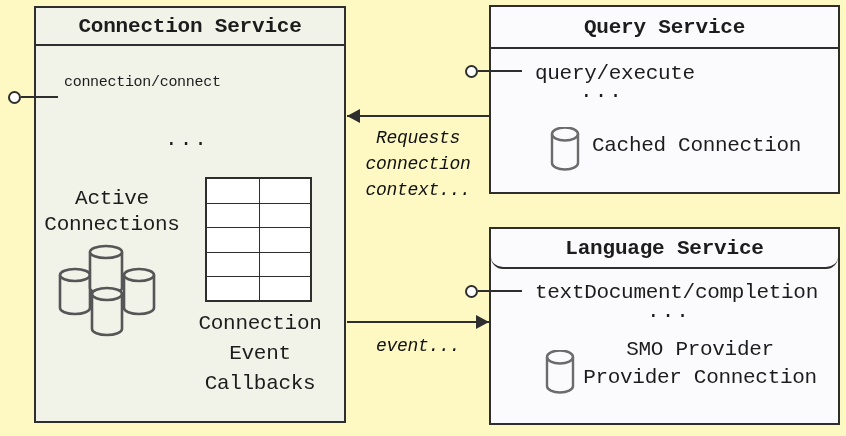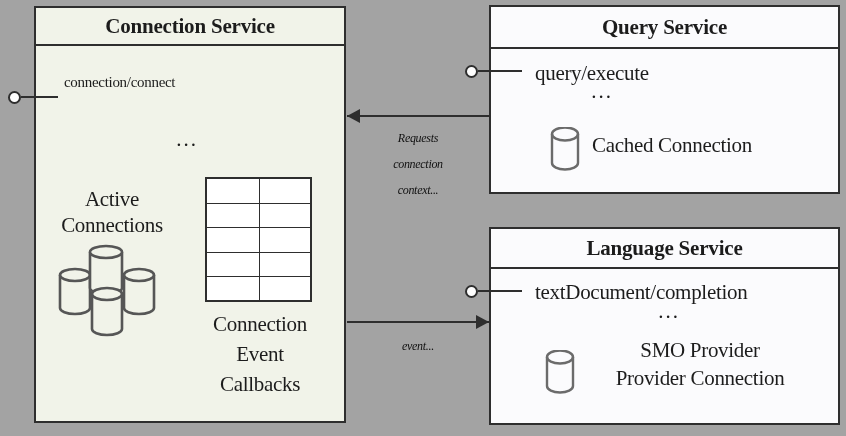--- a/index.html
+++ b/index.html
@@ -5,22 +5,22 @@
   :root{
     --connection-fill:#f1f3e9;
     --service-fill:#fbfbfd;
     --border:#2e2e2e;
     --text:#1c1c1c;
     --cluster-stroke:#565656;
     --cylinder-stroke:#6b6b6b;
   }
   html,body{margin:0;padding:0;background:#ffffff;}
   .canvas{
-    position:relative;width:846px;height:436px;background:#a3a3a3;overflow:hidden;
-    font-family:Liberation Serif, serif;color:var(--text);
+    position:relative;width:846px;height:436px;background:#fef9c3;overflow:hidden;
+    font-family:Liberation Mono, monospace;color:var(--text);
   }
   .box{position:absolute;border:2px solid var(--border);box-sizing:border-box;}
   .box.green{background:var(--connection-fill);}
   .box.white{background:var(--service-fill);}
   .box header{
     box-sizing:border-box;width:100%;border-bottom:2px solid var(--border);
     display:flex;align-items:center;justify-content:center;
     font-weight:bold;font-size:21px;letter-spacing:-0.2px;
   }
   .abs{position:absolute;}
@@ -47,21 +47,21 @@
     position:absolute;width:0;height:0;z-index:4;
     border-top:7px solid transparent;border-bottom:7px solid transparent;
     border-right:13px solid var(--border);
   }
   .arrow-head-right{
     position:absolute;width:0;height:0;z-index:4;
     border-top:7px solid transparent;border-bottom:7px solid transparent;
     border-left:13px solid var(--border);
   }
   .arrow-label{
-    position:absolute;text-align:center;font-style:italic;font-size:12px;
+    position:absolute;text-align:center;font-style:italic;font-size:18px;
     letter-spacing:-0.3px;color:#111;z-index:6;
   }
 </style>
 </head>
 <body>
 
 <div class="canvas">
 
   <section class="box green" style="left:34px;top:6px;width:312px;height:417px;">
     <header style="height:38px;">Connection Service</header>
@@ -118,21 +118,21 @@
     <svg class="abs" style="left:59px;top:120px;" width="30" height="44" viewBox="0 0 30 44">
       <g stroke="var(--cylinder-stroke)" stroke-width="2.4" fill="none" stroke-linejoin="round">
         <path d="M2 7 L2 36 A13 6.5 0 0 0 28 36 L28 7"></path>
         <ellipse cx="15" cy="7" rx="13" ry="6.5"></ellipse>
       </g>
     </svg>
     <div class="abs single" style="left:101px;top:128px;">Cached Connection</div>
   </section>
 
   <section class="box white" style="left:489px;top:227px;width:351px;height:198px;">
-    <header style="height:40px;">Language Service</header>
+    <header style="height:40px;border-radius:12px;">Language Service</header>
 
     <div class="abs single" style="left:44px;top:53px;">textDocument/completion</div>
     <div class="abs dots" style="left:178px;top:72px;transform:translateX(-50%);">...</div>
 
     <svg class="abs" style="left:54px;top:121px;" width="30" height="44" viewBox="0 0 30 44">
       <g stroke="var(--cylinder-stroke)" stroke-width="2.4" fill="none" stroke-linejoin="round">
         <path d="M2 7 L2 36 A13 6.5 0 0 0 28 36 L28 7"></path>
         <ellipse cx="15" cy="7" rx="13" ry="6.5"></ellipse>
       </g>
     </svg>

